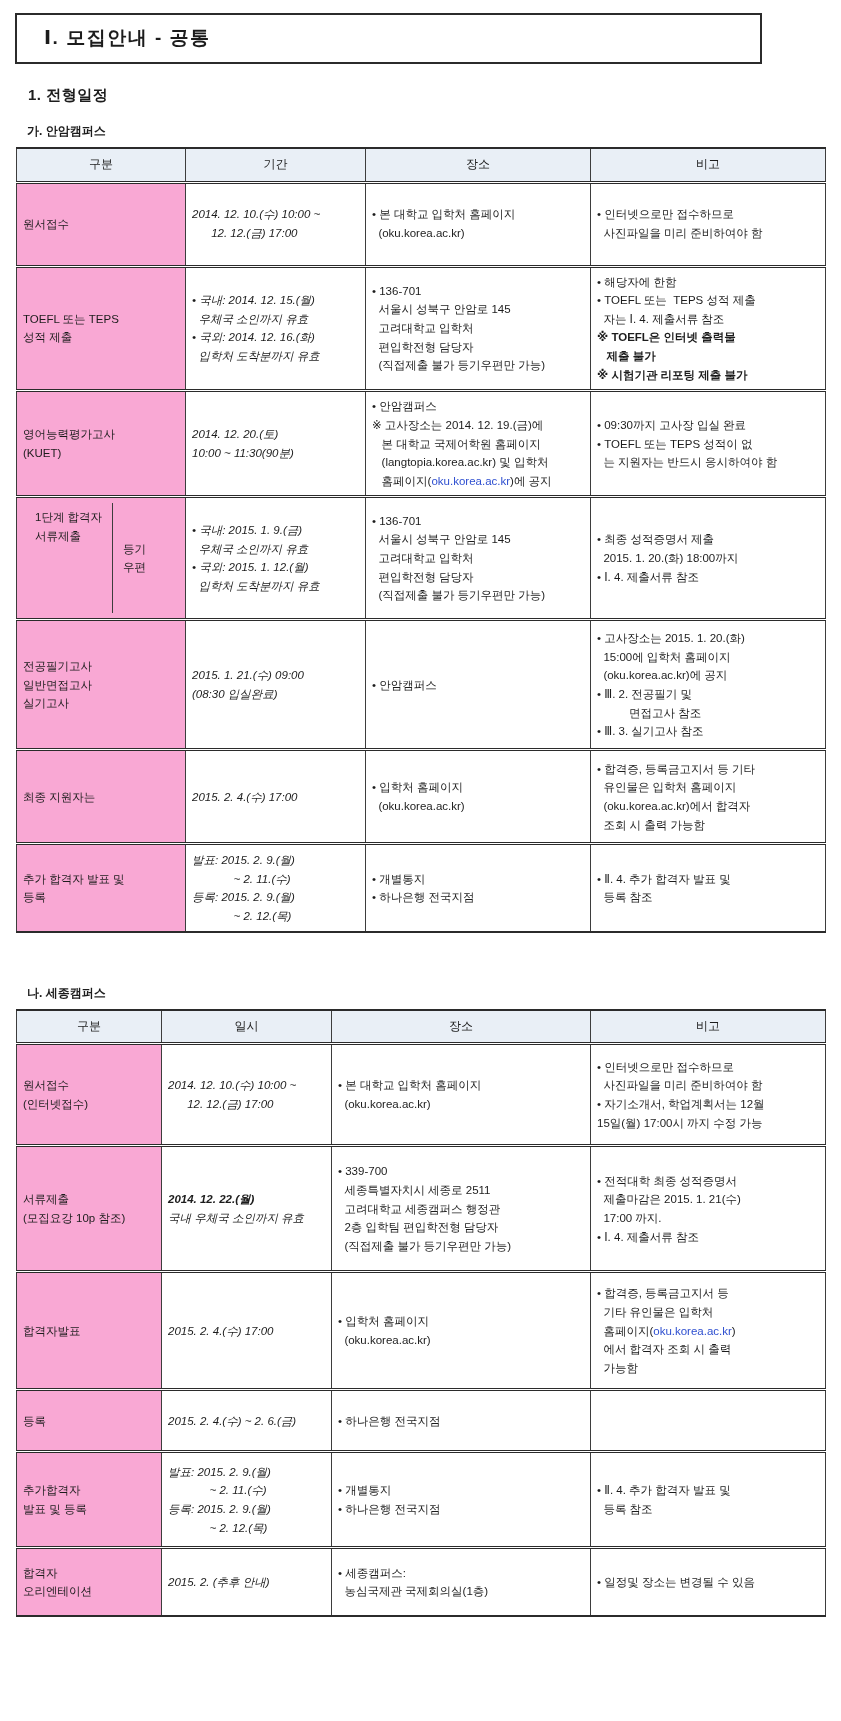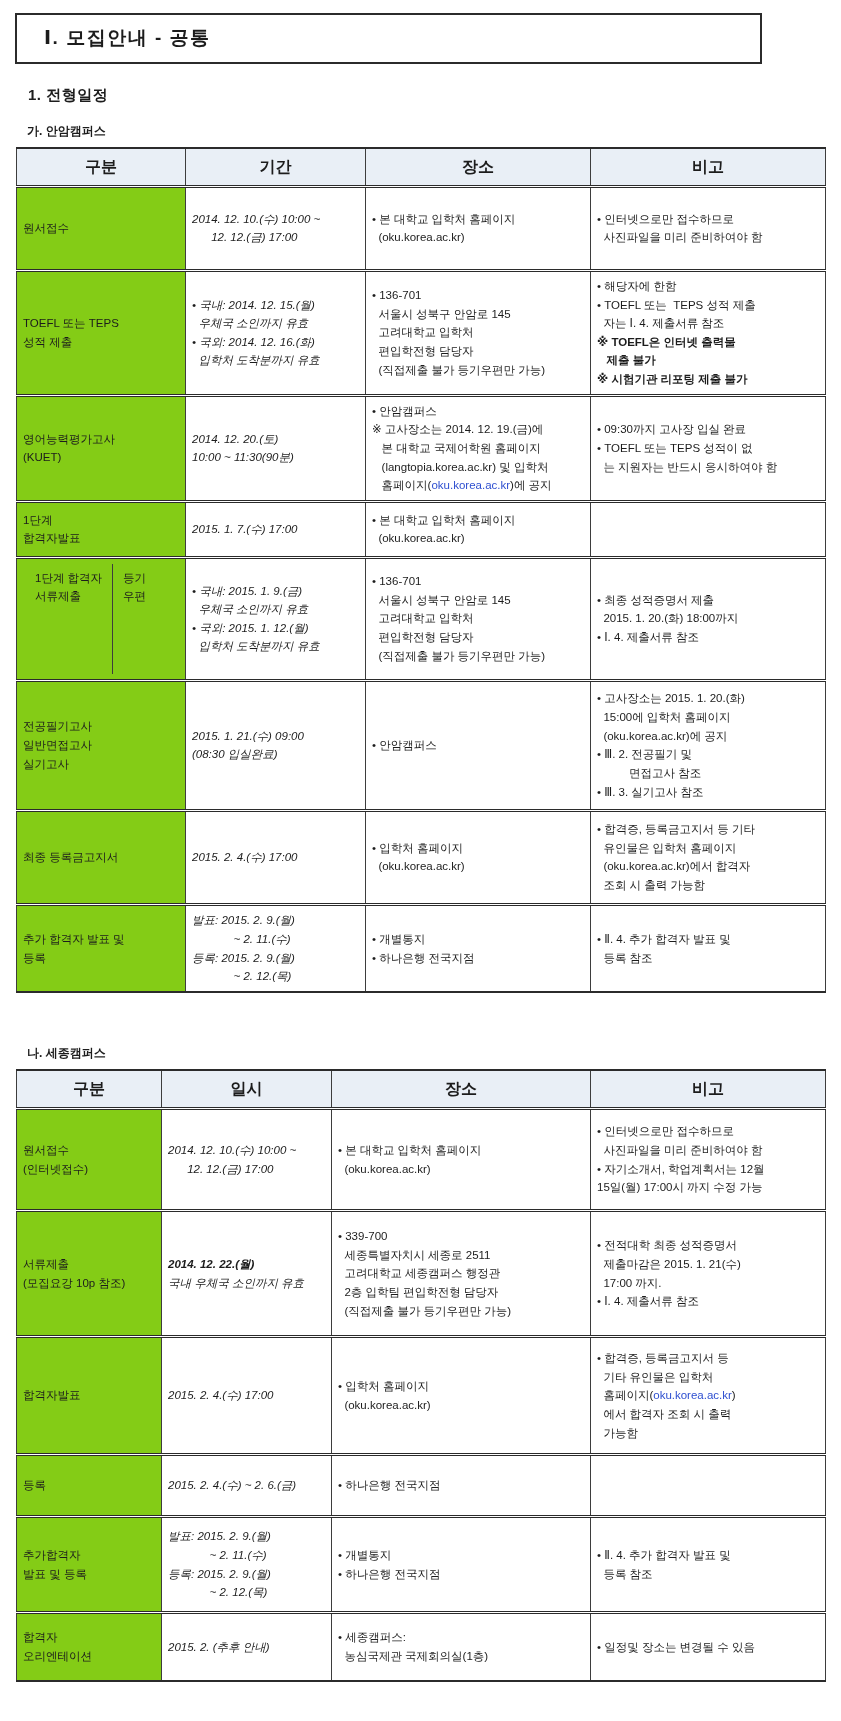--- a/index.html
+++ b/index.html
@@ -44,42 +44,42 @@
     border-right:1px solid #3d3d3d;
     vertical-align:middle;
     font-size:11.5px;
     line-height:1.62;
     padding:5px 6px;
     box-sizing:border-box;
     overflow:hidden;
   }
   table.sched th{
     background:#e9eff6;
-    font-weight:bold;
+    font-weight:normal;
     text-align:center;
-    font-size:16px;
+    font-size:12px;
     height:34px;
   }
-  td.lab{background:#84cc16;padding-left:12px;}
+  td.lab{background:#f9a8d4;padding-left:12px;}
   td.per{padding-left:13px;font-style:italic;}
   td.plc{padding-left:10px;}
   td.nte{padding-left:10px;}
   .cl{white-space:pre-wrap;}
   .bold{font-weight:bold;}
   .link{color:#2e4fd0;}
   
   td.split-td{padding:0;height:100%;}
   .split{display:flex;align-items:stretch;height:100%;min-height:110px;}
   .split .split-main{
     flex:0 0 57%;display:flex;align-items:flex-start;
     padding:5px 4px 5px 12px;box-sizing:border-box;
   }
   .split .split-sub{
     flex:1;border-left:1px solid #3d3d3d;
-    display:flex;align-items:flex-start;justify-content:flex-start;
+    display:flex;align-items:center;justify-content:flex-start;
     padding:5px 4px 5px 10px;box-sizing:border-box;
   }
 </style>
 </head>
 <body>
 
 <div class="title-box">
   <h1>Ⅰ. 모집안내 - 공통</h1>
 </div>
 
@@ -162,36 +162,20 @@
    본 대학교 국제어학원 홈페이지
    (langtopia.korea.ac.kr) 및 입학처</div>
         <div class="cl"><span>   홈페이지(</span><span class="link">oku.korea.ac.kr</span><span>)에 공지</span></div>
       </td>
       <td class="nte">
           <div class="cl">• 09:30까지 고사장 입실 완료
 • TOEFL 또는 TEPS 성적이 없
   는 지원자는 반드시 응시하여야 함</div>
         </td>
     </tr>
-    <tr style="height:56px">
-      <td class="lab">
-          <div class="cl">1단계
-합격자발표</div>
-        </td>
-      <td class="per">
-          <div class="cl">2015. 1. 7.(수) 17:00</div>
-        </td>
-      <td class="plc">
-          <div class="cl">• 본 대학교 입학처 홈페이지
-  (oku.korea.ac.kr)</div>
-        </td>
-      <td class="nte">
-          <div class="cl"></div>
-        </td>
-    </tr>
     <tr style="height:112px">
       <td class="lab split-td">
         <div class="split">
           <div class="split-main">
               <div class="cl">1단계 합격자
 서류제출</div>
             </div>
           <div class="split-sub">
               <div class="cl">등기
 우편</div>
@@ -234,21 +218,21 @@
           <div class="cl">• 고사장소는 2015. 1. 20.(화)
   15:00에 입학처 홈페이지
   (oku.korea.ac.kr)에 공지
 • Ⅲ. 2. 전공필기 및
           면접고사 참조
 • Ⅲ. 3. 실기고사 참조</div>
         </td>
     </tr>
     <tr style="height:94px">
       <td class="lab">
-          <div class="cl">최종 등록금고지서</div>
+          <div class="cl">최종 지원자는</div>
         </td>
       <td class="per">
           <div class="cl">2015. 2. 4.(수) 17:00</div>
         </td>
       <td class="plc">
           <div class="cl">• 입학처 홈페이지
   (oku.korea.ac.kr)</div>
         </td>
       <td class="nte">
           <div class="cl">• 합격증, 등록금고지서 등 기타

